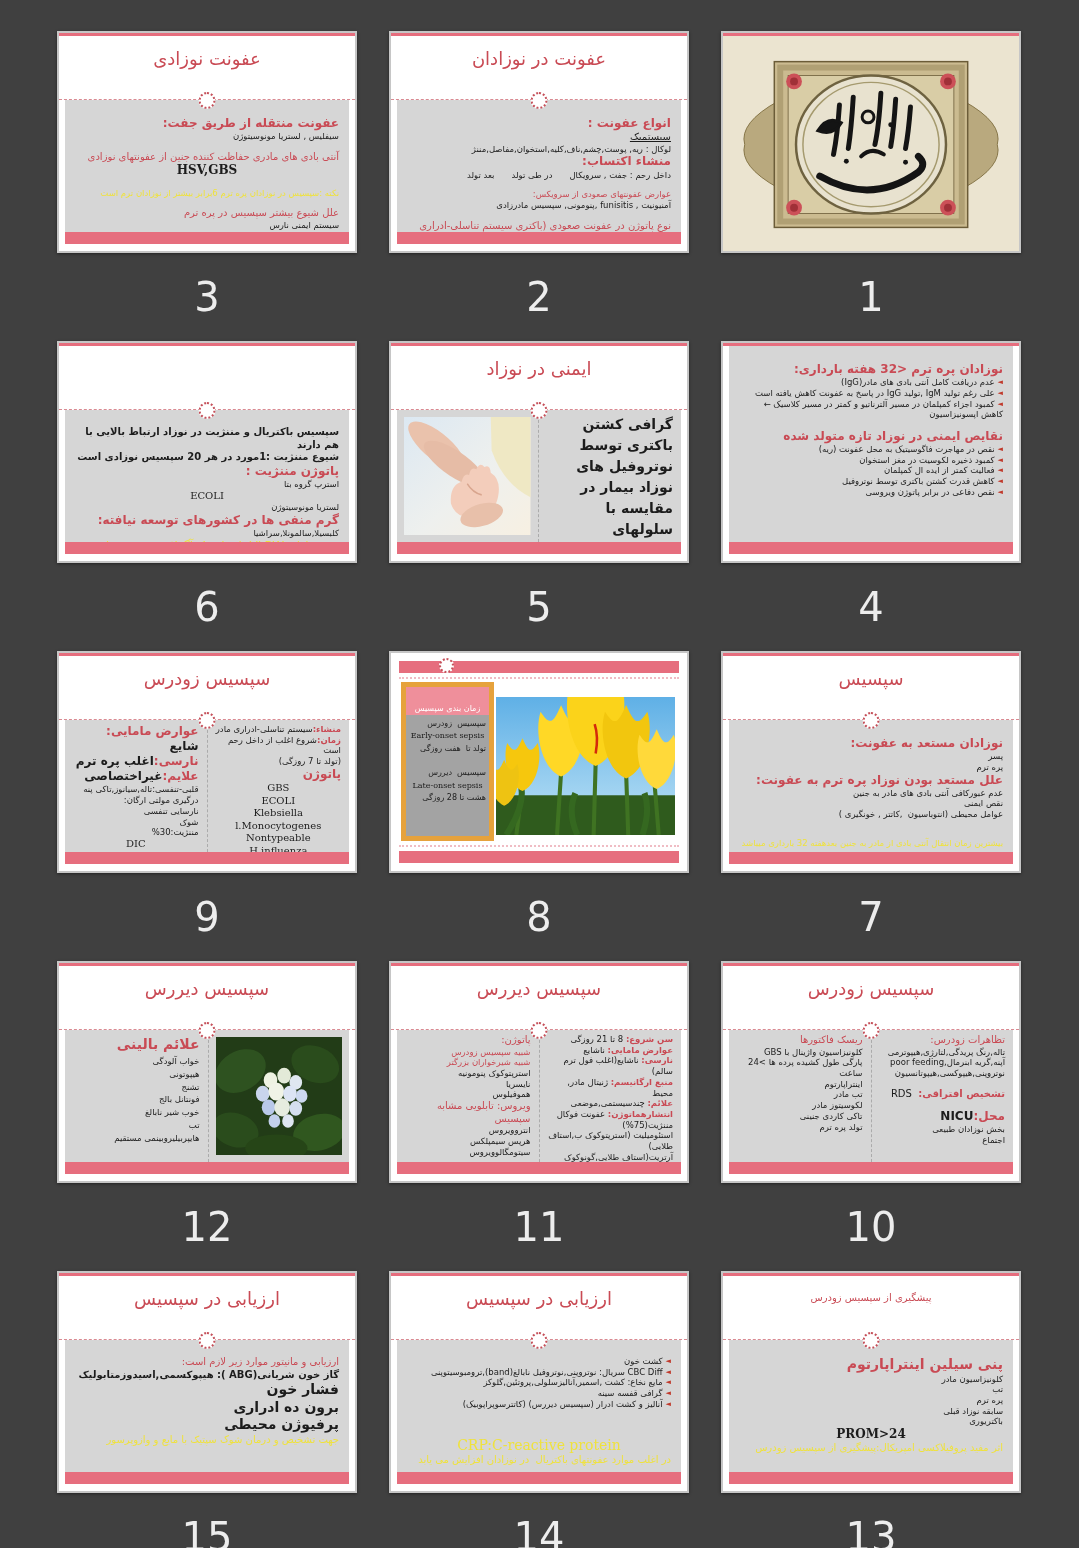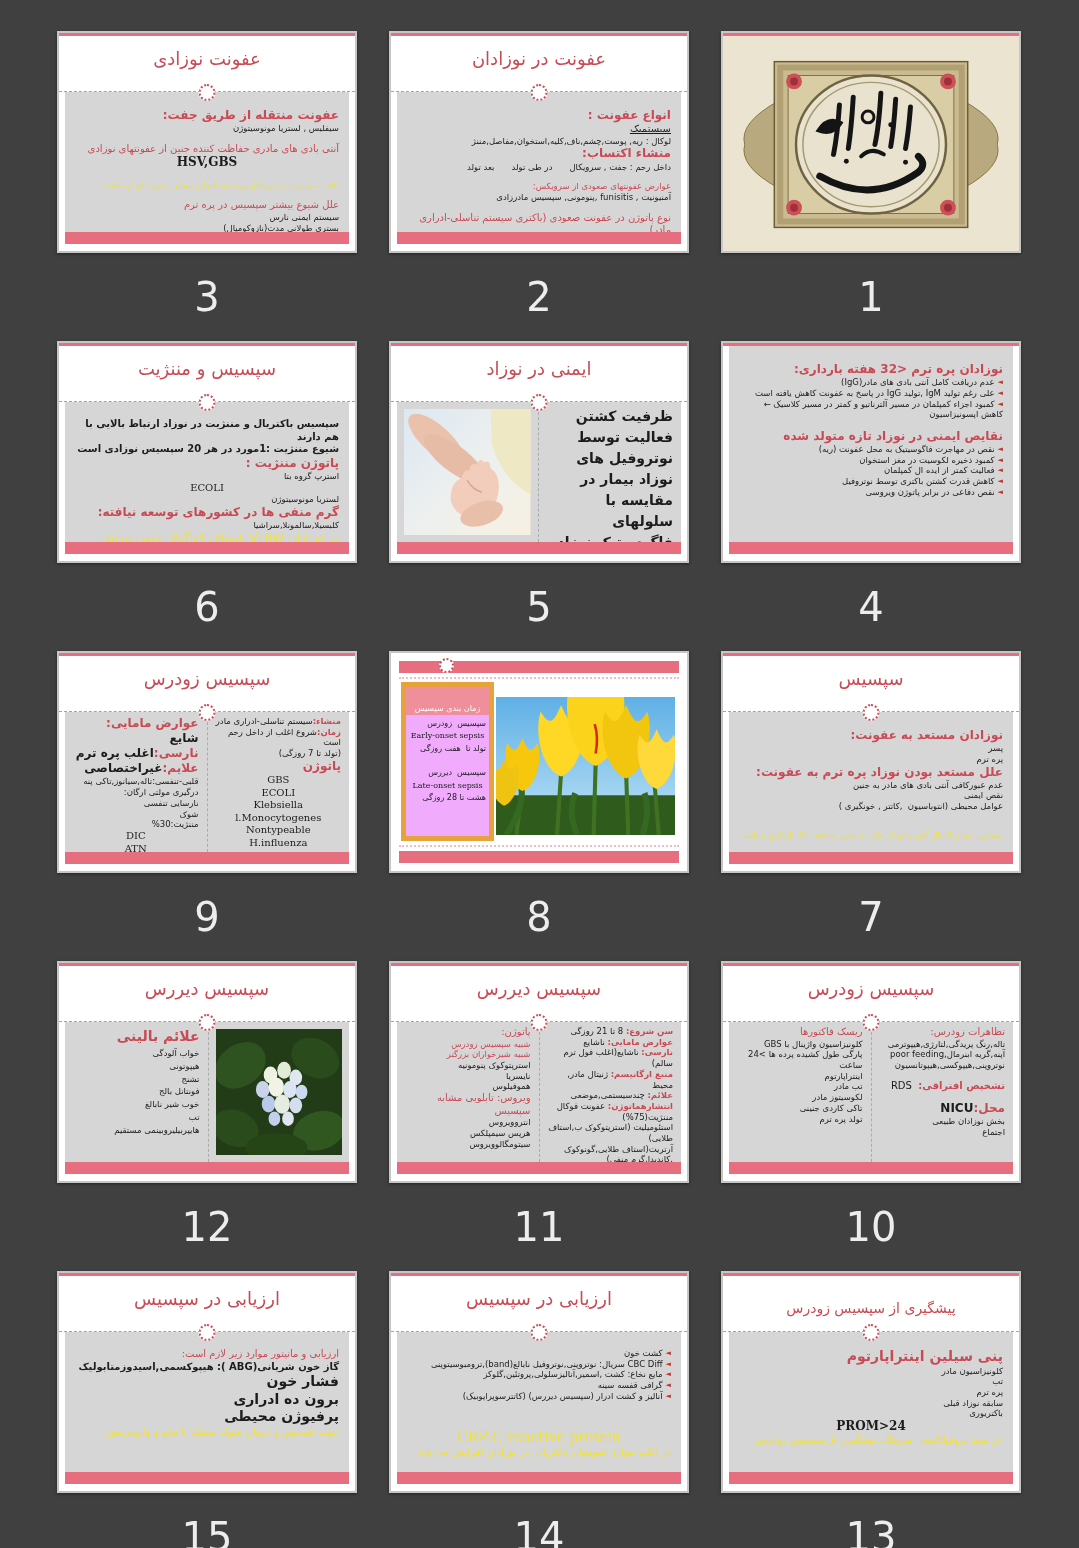--- a/index.html
+++ b/index.html
@@ -10,23 +10,23 @@
   html,body{margin:0;padding:0}
   body{width:1079px;height:1548px;background:var(--pagebg);overflow:hidden;position:relative;
        font-family:"DejaVu Sans",sans-serif}
   #grid{position:absolute;left:57px;top:31px;display:grid;grid-template-columns:repeat(3,300px);column-gap:32px}
   .cell{width:300px;height:310px}
   .thumb{width:300px;height:222px;background:#fff;border:2px solid #c6c6c6;position:relative;
          display:flex;flex-direction:column;overflow:hidden;box-shadow:0 1px 3px rgba(0,0,0,.45)}
   .num{height:88px;display:flex;align-items:center;justify-content:center;font-size:40px;color:#ededed}
   
   .topline{height:3px;background:var(--accent);flex:none}
-  .head{height:56px;flex:none;position:relative;text-align:center;border-bottom:1px dashed #d98a92}
+  .head{height:64px;flex:none;position:relative;text-align:center;border-bottom:1px dashed #d98a92}
   .title{font-size:18px;color:var(--red);padding-top:12px;white-space:nowrap}
-  .title.small{font-size:14px;padding-top:24px}
+  .title.small{font-size:10px;padding-top:16px}
   .ring{position:absolute;left:50%;bottom:-10px;transform:translateX(-50%);width:17px;height:17px;
         background:#fff;border:2px dotted #c5505a;border-radius:50%;z-index:2}
   .body{flex:1;background:var(--gray);margin:0 6px;padding:16px 10px 2px;direction:rtl;text-align:right;overflow:hidden}
   .bar{height:12px;background:var(--accent);margin:0 6px 7px;flex:none}
   
   .ln{line-height:1.26;white-space:pre-wrap;color:#1c1c1c}
   .md{font-size:10px}.sm{font-size:8.5px}
   .lg{font-size:12px;font-weight:bold}.xl{font-size:14px;font-weight:bold}
   .c-r{color:var(--red)}.c-k{color:#1c1c1c}
   .c-y{color:var(--yellow);font-weight:normal}
@@ -48,21 +48,21 @@
   .art{flex:1}
   .art svg{width:100%;height:100%;display:block}
   
   .tl{display:block}
   .tl-bar{position:absolute;left:8px;right:8px;height:12px;background:var(--accent);z-index:2}
   .tl-top{top:8px}.tl-bot{bottom:8px}
   .dotline{position:absolute;left:8px;right:8px;border-top:2px dotted #f0bcc4}
   .dl-top{top:24px}.dl-bot{bottom:24px}
   .tl-ring{position:absolute;left:48px;top:5px;width:15px;height:15px;background:#fff;
            border:2px dotted #c5505a;border-radius:50%;z-index:3}
-  .tl-side{position:absolute;left:10px;top:29px;bottom:30px;width:93px;background:#f0abfc;
+  .tl-side{position:absolute;left:10px;top:29px;bottom:30px;width:93px;background:#a3a3a3;
            border:5px solid var(--gold);z-index:1}
   .tl-side-head{background:var(--spink);color:#fff;font-size:8px;height:28px;display:flex;
                 align-items:flex-end;justify-content:center;padding-bottom:2px;direction:rtl}
   .tl-side-body{padding:3px 3px;direction:rtl;text-align:right}
   .tl-side-body .ln{font-size:8px;line-height:1.55}
   .tl-side-body .ltr{text-align:center}
   .tl-side-body .sp{height:12px}
   .tl-photo{position:absolute;left:105px;right:12px;top:44px;bottom:36px;z-index:1}
   .tl-photo svg{width:100%;height:100%;display:block}
 </style>
@@ -157,21 +157,20 @@
             </g>
           </svg>
         </div>
       </div>
       <div class="num">1</div>
     </div>
     <div class="cell">
       <div class="thumb">
         <div class="topline"></div>
         <div class="head">
-          <div class="title">سپسیس و مننژیت</div>
           <span class="ring"></span>
         </div>
         <div class="body">
           <div class="ln md c-k bd"><span>سپسیس باکتریال و مننژیت در نوزاد ارتباط بالایی با هم دارند</span></div>
           <div class="ln md c-k bd"><span>شیوع مننژیت :1مورد در هر 20 سپسیس نوزادی است</span></div>
           <div class="ln lg c-r"><span>پاتوژن مننژیت :</span></div>
           <div class="ln sm c-k"><span>استرپ گروه بتا</span></div>
           <div class="ln md c-k ctr ltr"><span>ECOLI</span></div>
           <div class="ln sm c-k"><span>لستریا مونوسیتوژن</span></div>
           <div class="ln lg c-r"><span>گرم منفی ها در کشورهای توسعه نیافته:</span></div>
@@ -184,21 +183,21 @@
     </div>
     <div class="cell">
       <div class="thumb">
         <div class="topline"></div>
         <div class="head">
           <div class="title">ایمنی در نوزاد</div>
           <span class="ring"></span>
         </div>
         <div class="body cols">
           <div class="col bigtext first">
-            <div class="ln xl c-k"><span>ظرفیت کشتن فعالیت توسط</span></div>
+            <div class="ln xl c-k"><span>گرافی کشتن باکتری توسط</span></div>
             <div class="ln xl c-k"><span>نوتروفیل های نوزاد بیمار در مقایسه با  سلولهای فاگوسیتیک نوزاد سالم کاهش یافته است</span></div>
           </div>
           <div class="col photo">
             <svg viewBox="0 0 140 106" preserveAspectRatio="none">
               <defs>
                 <linearGradient id="bh" x1="0" y1="0" x2="1" y2="1">
                   <stop offset="0" stop-color="#dce8f2"></stop>
                   <stop offset="0.55" stop-color="#eef0ee"></stop>
                   <stop offset="1" stop-color="#f7f0e2"></stop>
                 </linearGradient>

